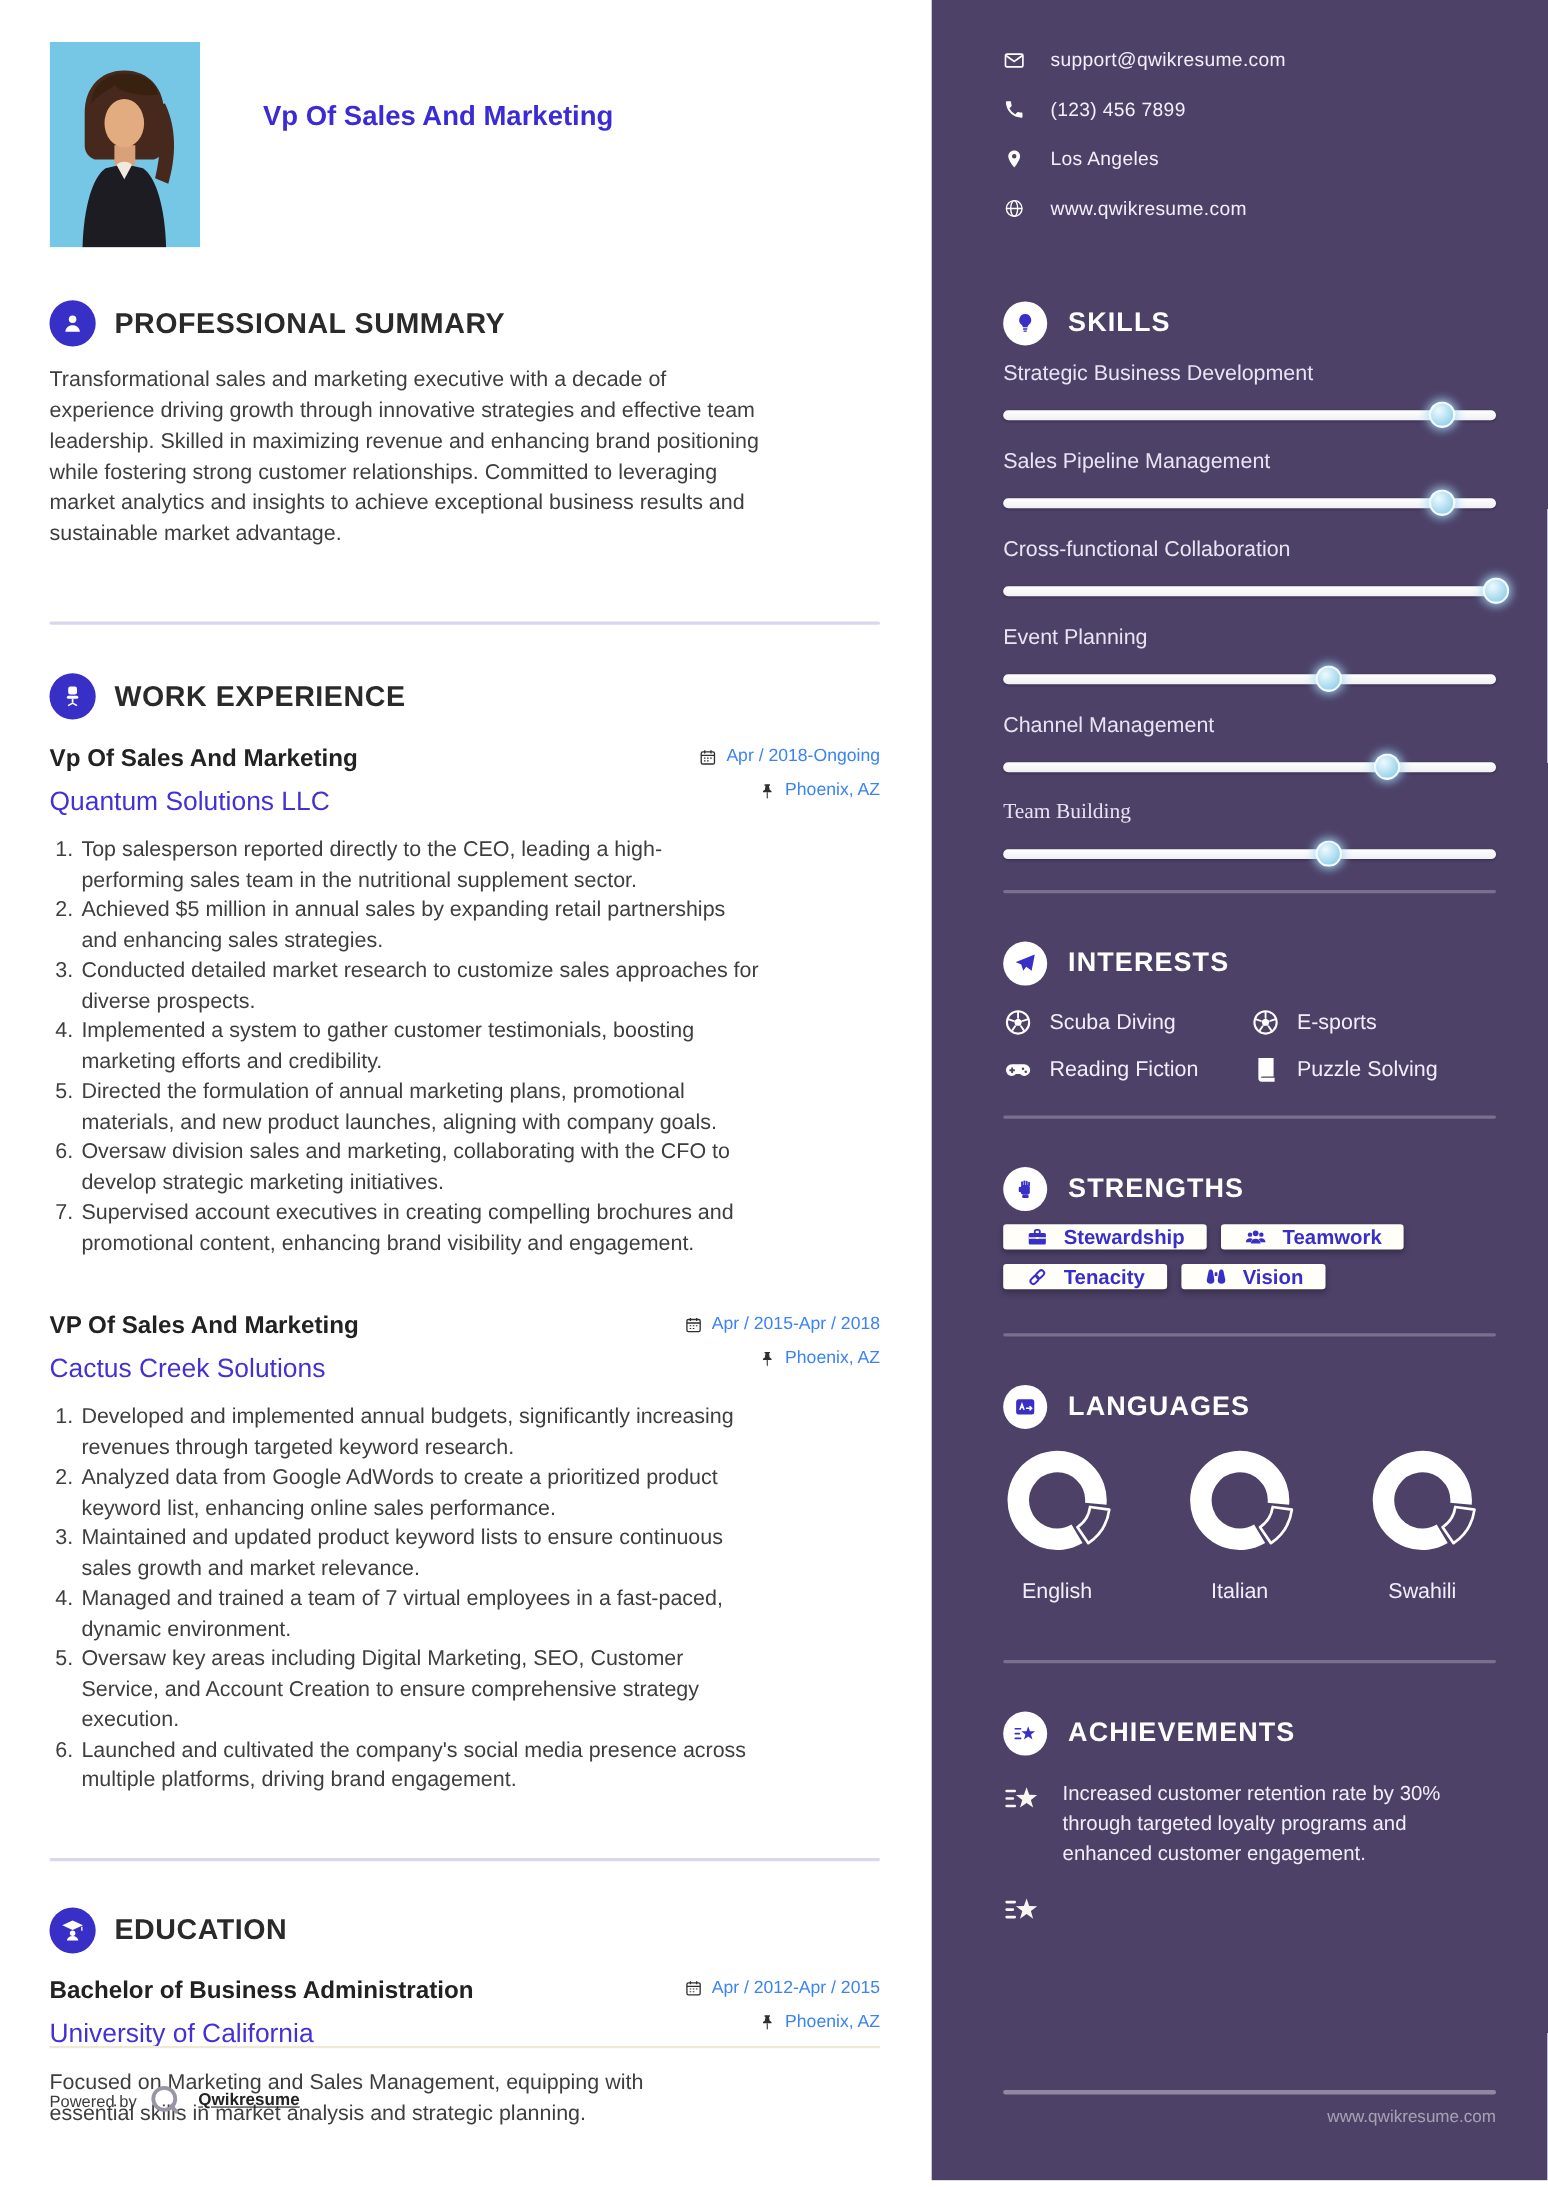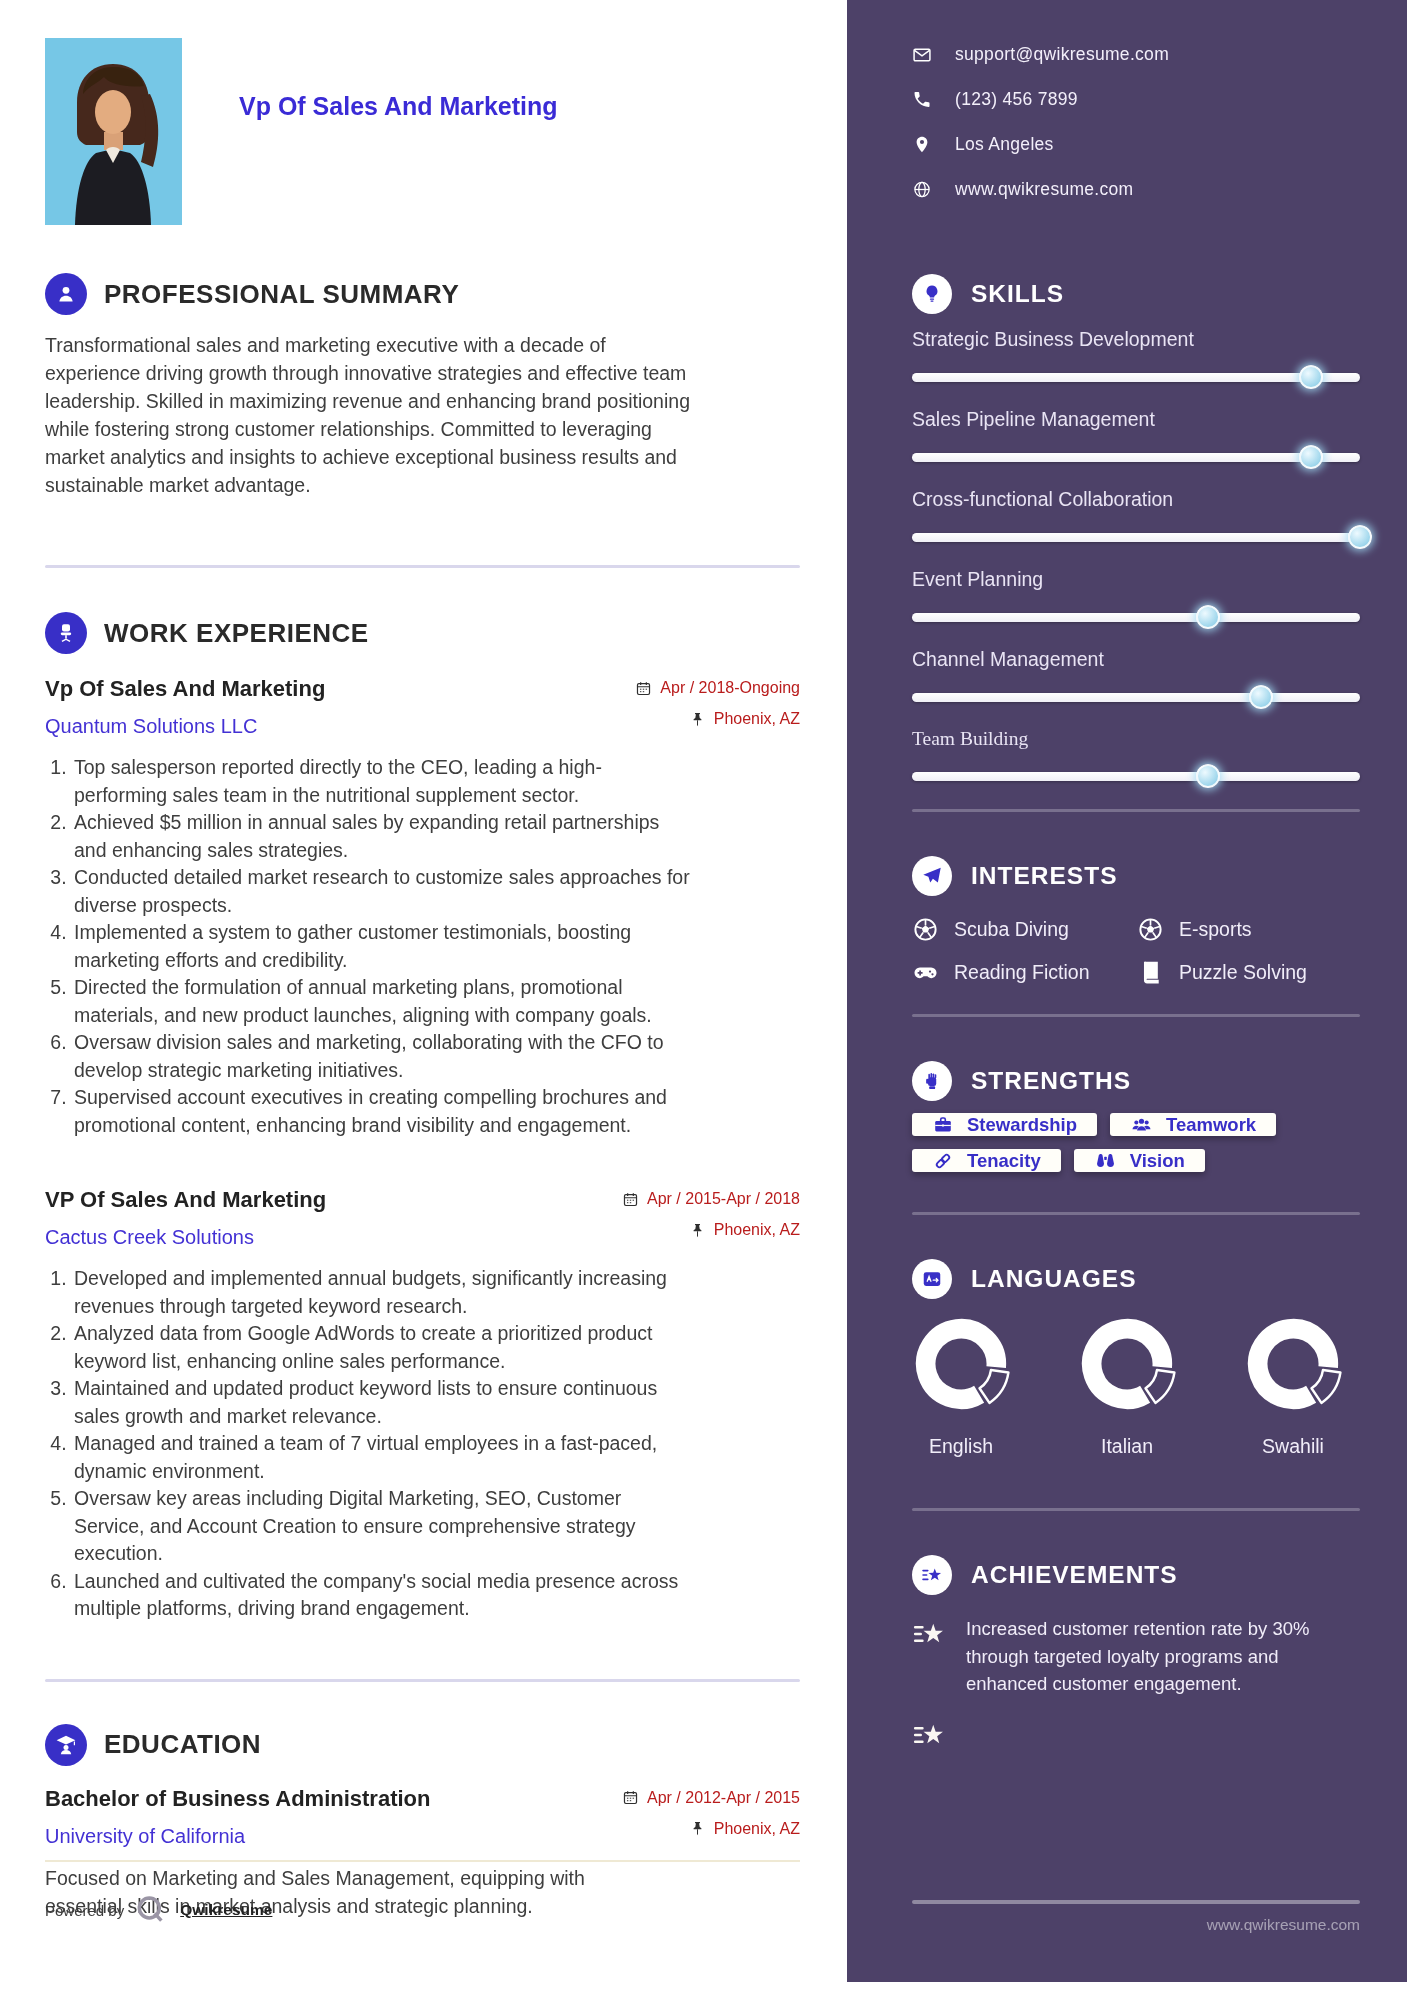--- a/index.html
+++ b/index.html
@@ -21,23 +21,23 @@
 
   .summary-sec { margin-top:48px; }
   .summary-text { margin-top:16px; max-width:660px; font-size:19.5px; line-height:28px; color:#3e3e3e; }
 
   .rule { height:3px; background:#d9d7ec; border-radius:2px; margin:66px 0 0 0; }
   .work-sec { margin-top:44px; }
   .job { margin-top:22px; }
   .job + .job { margin-top:48px; }
   .job-head { display:flex; justify-content:space-between; align-items:flex-start; }
   .job-title { font-size:22px; font-weight:700; color:#222222; }
-  .job-company { margin-top:13px; font-size:20px; color:#4331d4; }
+  .job-company { margin-top:13px; font-size:24px; color:#4331d4; }
   .job-meta { display:flex; flex-direction:column; align-items:flex-end; gap:13px; padding-top:3px; }
-  .meta-row { display:flex; align-items:center; gap:8px; font-size:16px; color:#b91c1c; }
+  .meta-row { display:flex; align-items:center; gap:8px; font-size:16px; color:#3b82f6; }
   .meta-row svg { color:#2f2f2f; }
   ol.bullets { margin-top:16px; max-width:645px; padding-left:27px; font-size:19.5px; line-height:27.5px; color:#3e3e3e; }
   ol.bullets li { padding-left:2px; }
 
   .edu-sec { margin-top:42px; }
   .edu-body { margin-top:20px; }
   .edu-desc { margin-top:16px; max-width:570px; font-size:19.5px; line-height:28px; color:#3e3e3e; }
 
   .left-footer { position:absolute; left:45px; width:755px; top:1860px; }
   .footer-rule { height:2px; background:#efe9d4; }

